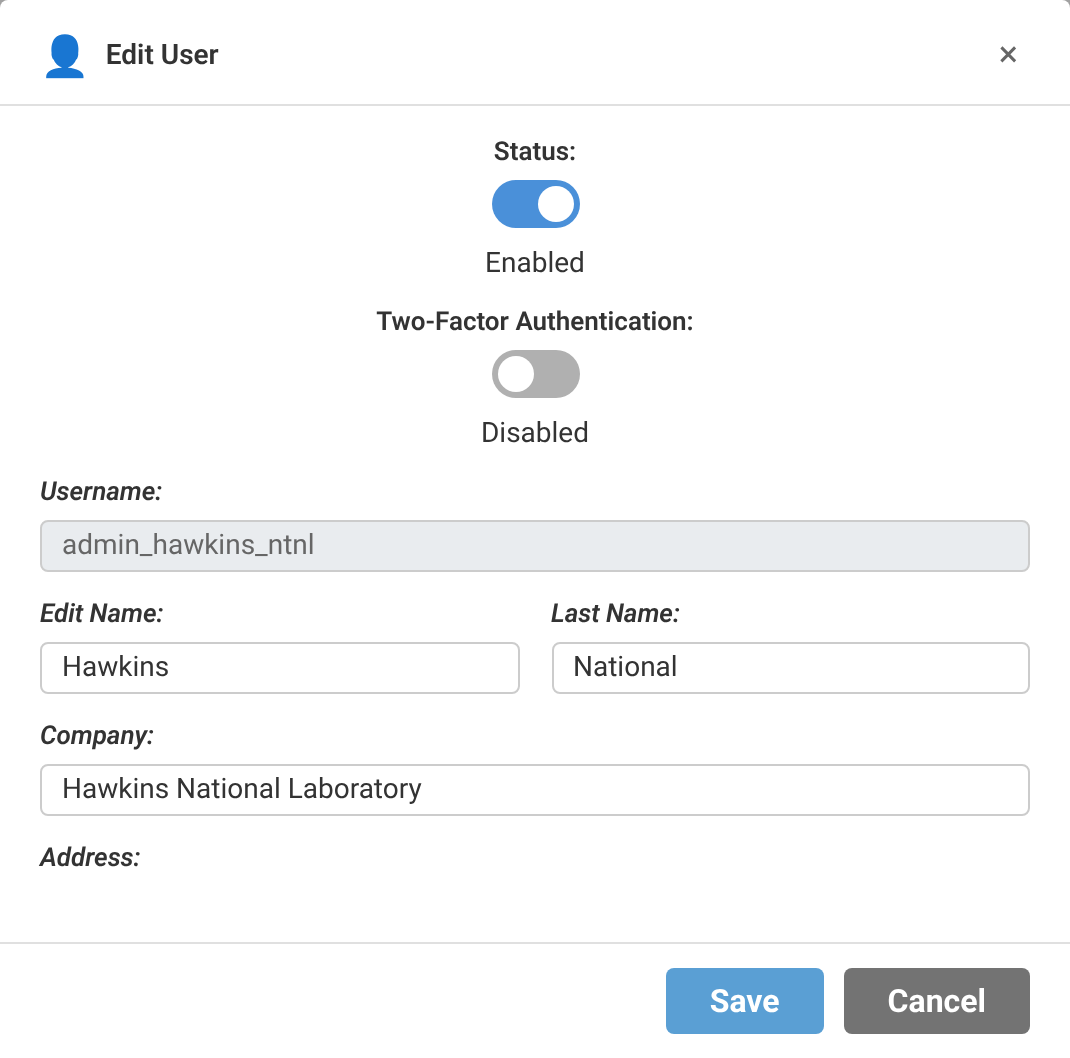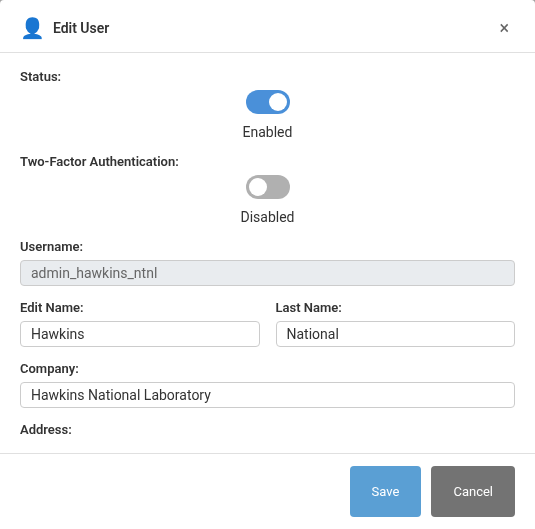--- a/index.html
+++ b/index.html
@@ -96,20 +96,21 @@
     .form-group {
       margin-bottom: 14px;
     }
 
     .form-label {
       display: block;
       font-weight: 600;
       color: #333;
       margin-bottom: 6px;
       font-size: 13px;
+      font-style: italic;
     }
 
     .form-input {
       width: 100%;
       padding: 4px 10px;
       border: 1px solid #ccc;
       border-radius: 4px;
       font-size: 14px;
       color: #333;
       background: #fff;
@@ -197,43 +198,44 @@
       padding: 12px 20px;
       display: flex;
       justify-content: flex-end;
       gap: 10px;
       border-top: 1px solid #e0e0e0;
       flex-shrink: 0;
       background: #fff;
     }
 
     .btn {
-      padding: 18px 22px;
+      padding: 7px 22px;
       border: none;
       border-radius: 4px;
-      font-size: 13px;
+      font-size: 16px;
       cursor: pointer;
-      font-weight: 400;
+      font-weight: 700;
     }
 
     .btn-primary {
       background: #5a9fd4;
       color: #fff;
     }
 
     .btn-secondary {
       background: #737373;
       color: #fff;
     }
 
     .section-label {
       font-weight: 600;
       color: #333;
       margin-bottom: 6px;
       font-size: 13px;
+      text-align: center;
     }
   </style>
 </head>
 <body>
 
 <div class="modal-overlay">
   <div class="modal">
 
     <div class="modal-header">
       <div class="modal-title">

